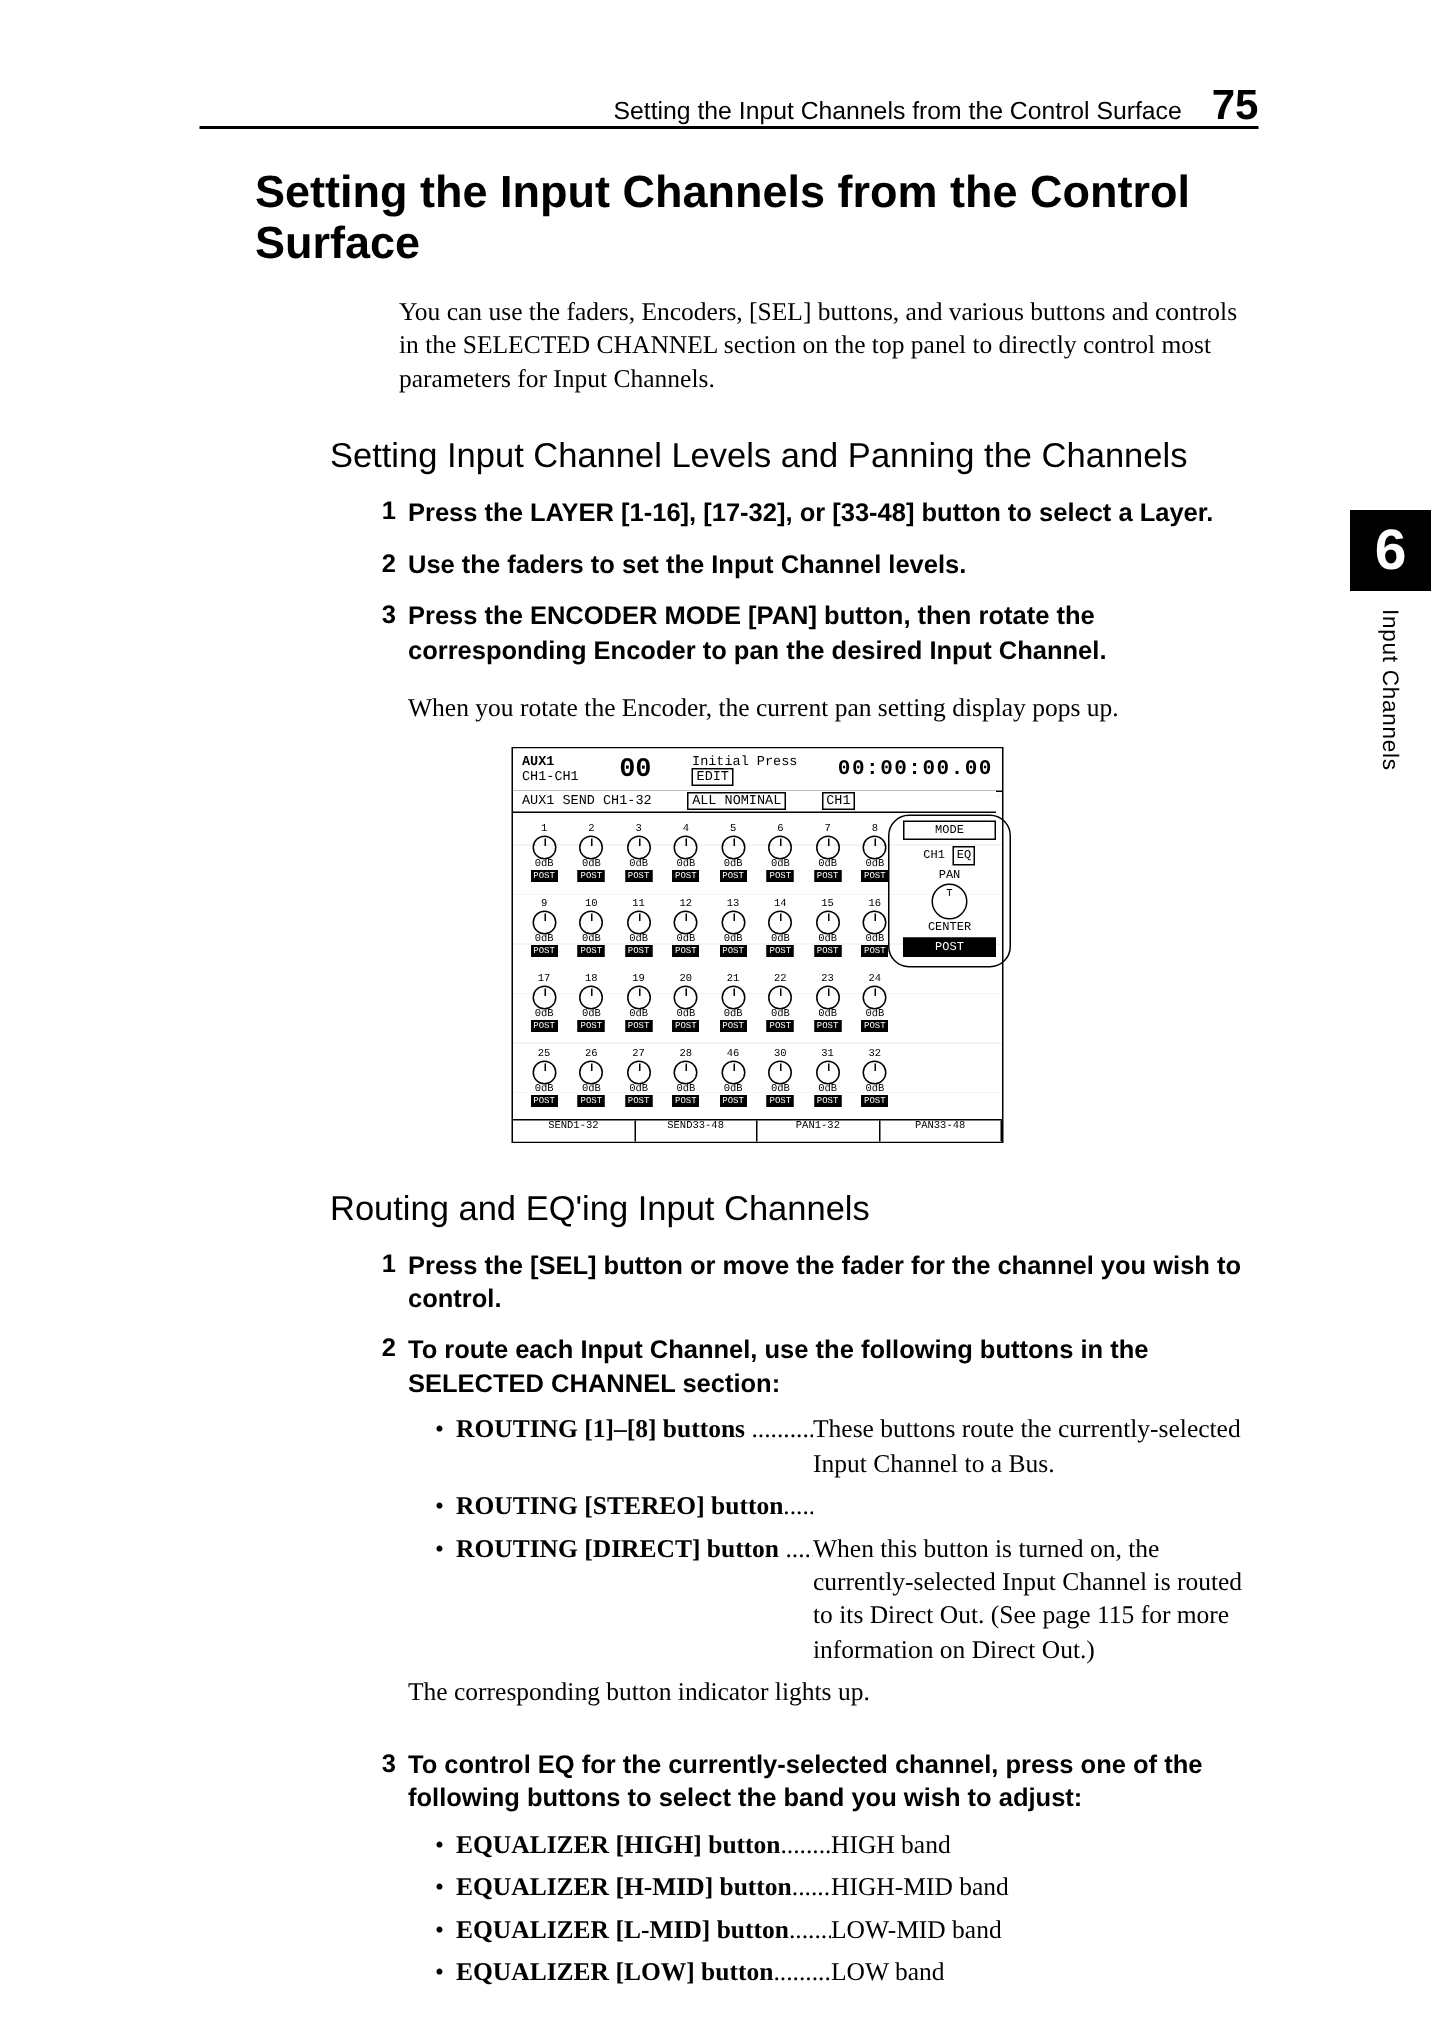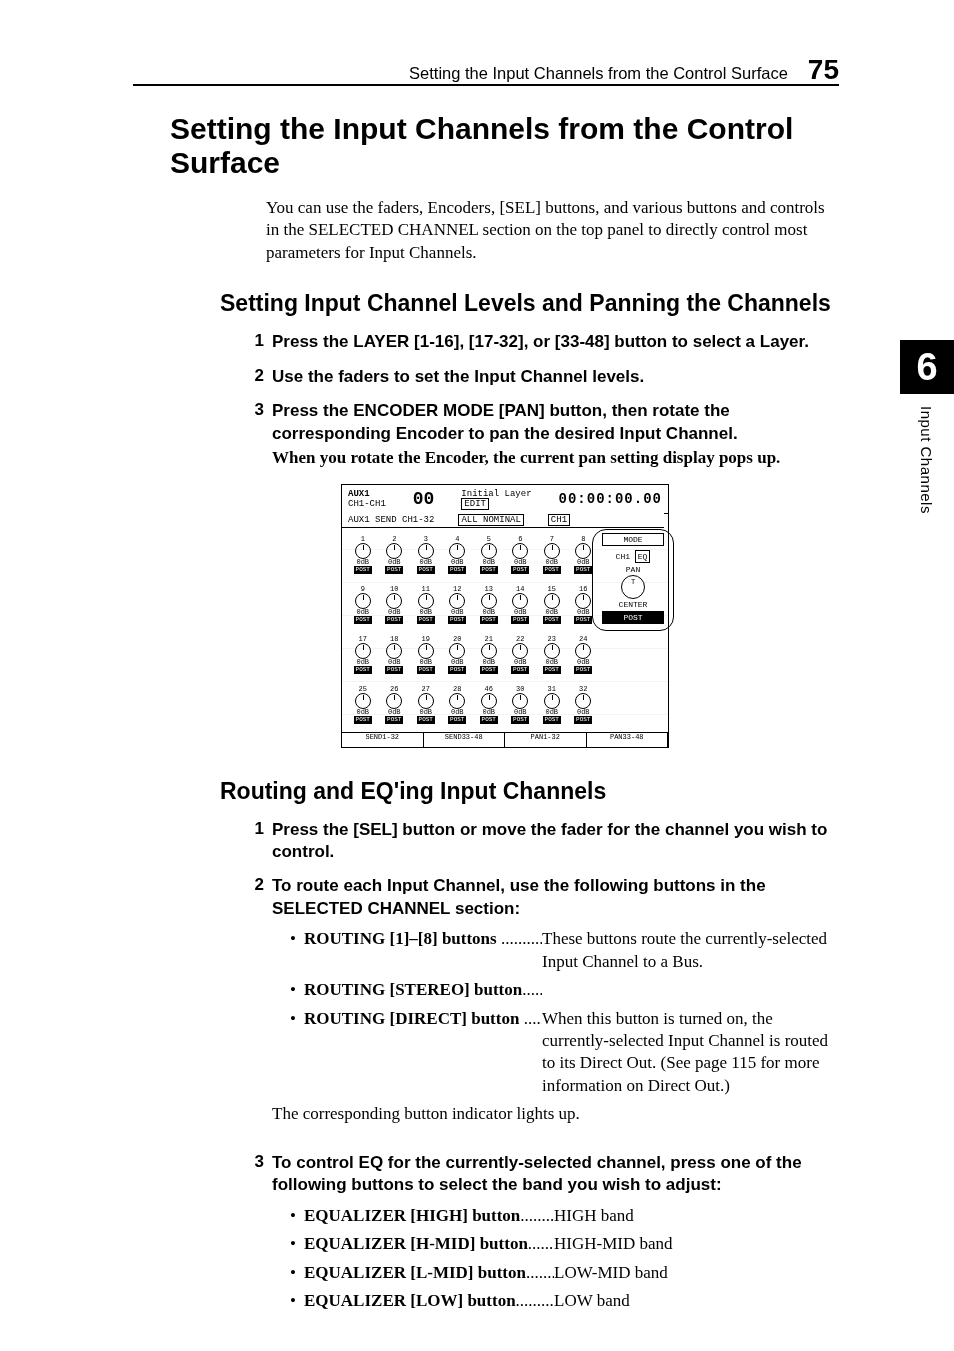--- a/index.html
+++ b/index.html
@@ -82,21 +82,21 @@
     margin: 0 0 12px 0;
   }
   .intro {
     margin-left: 96px;
     font-size: 17px;
     line-height: 1.32;
     margin-bottom: 26px;
   }
   h2.subsection {
     font-family: "Frutiger", "Helvetica Neue", Arial, sans-serif;
-    font-weight: 700;
+    font-weight: 400;
     font-size: 23px;
     margin: 0 0 14px 50px;
   }
   ol.steps {
     list-style: none;
     padding: 0;
     margin: 0 0 0 72px;
   }
   ol.steps > li {
     display: flex;
@@ -113,23 +113,23 @@
   ol.steps > li .body {
     flex: 1;
     font-size: 17px;
     line-height: 1.32;
   }
   ol.steps > li .body .step-head {
     font-family: "Frutiger", "Helvetica Neue", Arial, sans-serif;
     font-weight: 700;
   }
   .step-note {
-    margin-top: 2px;
+    margin-top: 16px;
     font-family: "Minion Pro", "Times New Roman", Georgia, serif;
-    font-weight: 700;
+    font-weight: 400;
   }
   
   .screenshot {
     display: block;
     margin: 14px auto 30px auto;
     width: 326px;
     height: 262px;
     border: 1px solid #000;
     background:
       repeating-linear-gradient(0deg, #fff, #fff 32px, #f4f4f4 32px, #f4f4f4 33px);
@@ -288,21 +288,21 @@
     </ol>
 
     <div class="screenshot">
       <div class="top-bar">
         <span>
           <b>AUX1</b><br>
           <span>CH1-CH1</span>
         </span>
         <span style="font-size:18px;font-weight:bold">00</span>
         <span>
-          <span>Initial Layer</span><br>
+          <span>Initial Press</span><br>
           <span style="border:1px solid #000;padding:0 2px">EDIT</span>
         </span>
         <span style="font-size:14px;font-weight:bold;letter-spacing:1px">00:00:00.00</span>
       </div>
       <div class="sub-bar">
         <span>AUX1  SEND  CH1-32</span>
         <span style="border:1px solid #000;padding:0 2px">ALL NOMINAL</span>
         <span style="border:1px solid #000;padding:0 2px">CH1</span>
       </div>
       <div class="grid">

